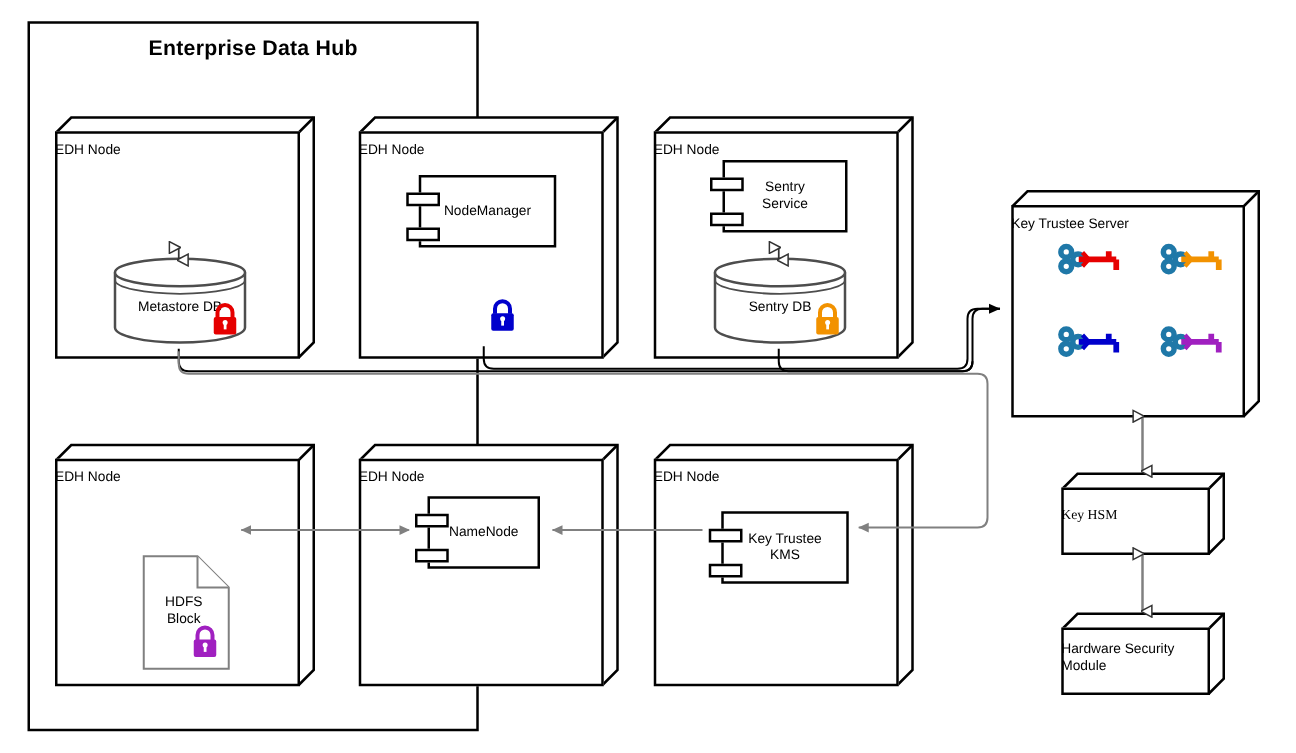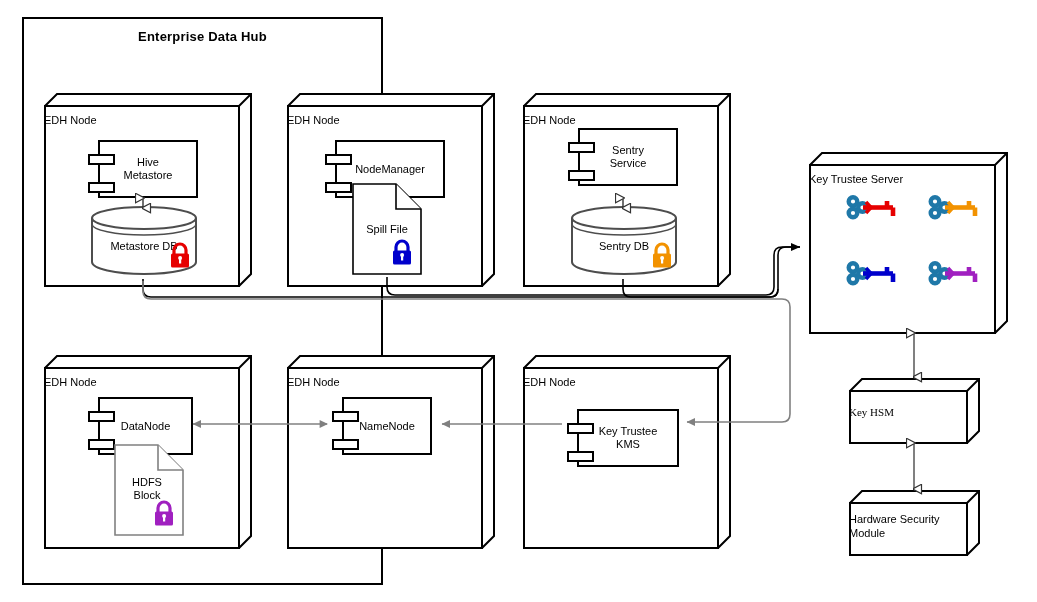--- a/index.html
+++ b/index.html
@@ -4,21 +4,21 @@
 <style>
   html,body{margin:0;padding:0;background:#ffffff;}
   body{width:1037px;height:602px;position:relative;overflow:hidden;
        font-family:"Liberation Sans",sans-serif;color:#000;}
   #stage{position:absolute;left:0;top:0;width:1037px;height:602px;}
 
   
   .edh-frame{position:absolute;left:22px;top:17px;width:357px;height:564px;
              border:2px solid #000;background:transparent;}
   .edh-title{position:absolute;left:0;top:0;width:357px;text-align:center;
-             font-size:13px;font-weight:bold;letter-spacing:.2px;}
+             font-size:17px;font-weight:bold;letter-spacing:.2px;}
 
   
   .node3d{position:absolute;}
   .node3d .face{position:absolute;left:0;top:12px;width:calc(100% - 12px);
                 height:calc(100% - 12px);border:2px solid #000;background:#fff;
                 box-sizing:border-box;z-index:2;}
   .node3d svg.shade{position:absolute;left:0;top:0;width:100%;height:100%;
                     z-index:1;overflow:visible;}
   .node-label{position:absolute;left:0;top:12px;width:calc(100% - 12px);
               font-size:11px;padding-top:9px;z-index:3;}
@@ -108,27 +108,20 @@
   </svg>
 
   <div class="node3d" style="left:44px;top:93px;width:208px;height:194px;">
     <svg class="shade" viewBox="0 0 208 194" preserveAspectRatio="none">
       <path d="M1,13 L13,1 L207,1 L207,181 L195,193" fill="#fff" stroke="#000" stroke-width="2"></path>
       <line x1="195" y1="13" x2="207" y2="1" stroke="#000" stroke-width="2"></line>
     </svg>
     <div class="face"></div>
     <div class="node-label">EDH Node</div>
   </div>
-  <div class="component" style="left:88px;top:140px;width:110px;height:58px;">
-    <div class="cbody">
-      <span class="ctext">Hive<br>Metastore</span>
-    </div>
-    <div class="tab t1"></div>
-    <div class="tab t2"></div>
-  </div>
   <div class="cyl" style="left:90px;top:206px;width:108px;height:68px;">
     <svg width="108" height="68" viewBox="0 0 108 68">
       <path d="M2,12 L2,56 A52,12 0 0 0 106,56 L106,12" fill="#fff" stroke="#4d4d4d" stroke-width="2"></path>
       <ellipse cx="54" cy="12" rx="52" ry="11" fill="#fff" stroke="#4d4d4d" stroke-width="2"></ellipse>
       <path d="M2,18 A52,11 0 0 0 106,18" fill="none" stroke="#4d4d4d" stroke-width="1.4"></path>
     </svg>
     <div class="cyl-label" style="top:34px;">Metastore DB</div>
   </div>
   <div class="lock" style="left:167px;top:241px;">
     <svg width="26" height="28" viewBox="0 0 26 28">
@@ -147,27 +140,20 @@
     <div class="face"></div>
     <div class="node-label">EDH Node</div>
   </div>
   <div class="component" style="left:325px;top:140px;width:120px;height:58px;">
     <div class="cbody">
       <span class="ctext">NodeManager</span>
     </div>
     <div class="tab t1"></div>
     <div class="tab t2"></div>
   </div>
-  <div class="doc" style="left:352px;top:183px;width:70px;height:92px;">
-    <svg width="70" height="92" viewBox="0 0 70 92">
-      <path d="M1,1 L44,1 L69,26 L69,91 L1,91 Z" fill="#fff" stroke="#000" stroke-width="1.6"></path>
-      <path d="M44,1 L44,26 L69,26" fill="#fff" stroke="#000" stroke-width="1.6"></path>
-    </svg>
-    <div class="doc-label" style="top:40px;">Spill File</div>
-  </div>
   <div class="lock" style="left:389px;top:238px;">
     <svg width="26" height="28" viewBox="0 0 26 28">
       <path d="M7,13 L7,9 A6,6 0 0 1 19,9 L19,13" fill="none" class="shackle" stroke-width="3.2" stroke="#0000cc"></path>
       <rect x="4" y="12.5" width="18" height="14" rx="1.6" class="lockbody" fill="#0000cc"></rect>
       <rect x="12" y="16.5" width="2.2" height="6" fill="#fff"></rect>
       <circle cx="13.1" cy="17" r="2" fill="#fff"></circle>
     </svg>
   </div>
 
   <div class="node3d" style="left:523px;top:93px;width:208px;height:194px;">
@@ -202,27 +188,20 @@
     </svg>
   </div>
 
   <div class="node3d" style="left:44px;top:355px;width:208px;height:194px;">
     <svg class="shade" viewBox="0 0 208 194" preserveAspectRatio="none">
       <path d="M1,13 L13,1 L207,1 L207,181 L195,193" fill="#fff" stroke="#000" stroke-width="2"></path>
       <line x1="195" y1="13" x2="207" y2="1" stroke="#000" stroke-width="2"></line>
     </svg>
     <div class="face"></div>
     <div class="node-label">EDH Node</div>
-  </div>
-  <div class="component" style="left:88px;top:397px;width:105px;height:58px;">
-    <div class="cbody">
-      <span class="ctext">DataNode</span>
-    </div>
-    <div class="tab t1"></div>
-    <div class="tab t2"></div>
   </div>
   <div class="doc" style="left:114px;top:444px;width:66px;height:92px;">
     <svg width="70" height="92" viewBox="0 0 70 92">
       <path d="M1,1 L44,1 L69,26 L69,91 L1,91 Z" fill="#fff" stroke="#808080" stroke-width="1.6"></path>
       <path d="M44,1 L44,26 L69,26" fill="#fff" stroke="#808080" stroke-width="1.6"></path>
     </svg>
     <div class="doc-label" style="top:32px;">HDFS<br>Block</div>
   </div>
   <div class="lock" style="left:151px;top:499px;">
     <svg width="26" height="28" viewBox="0 0 26 28">

